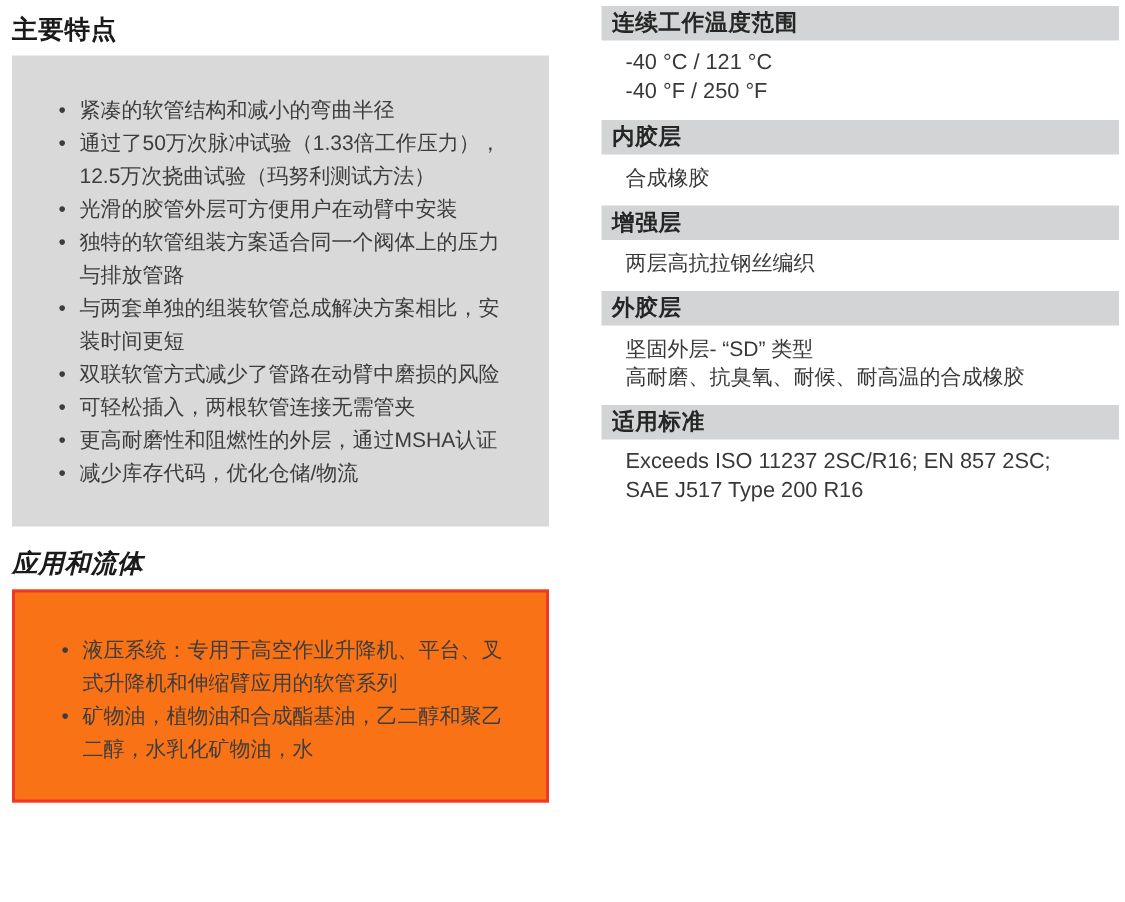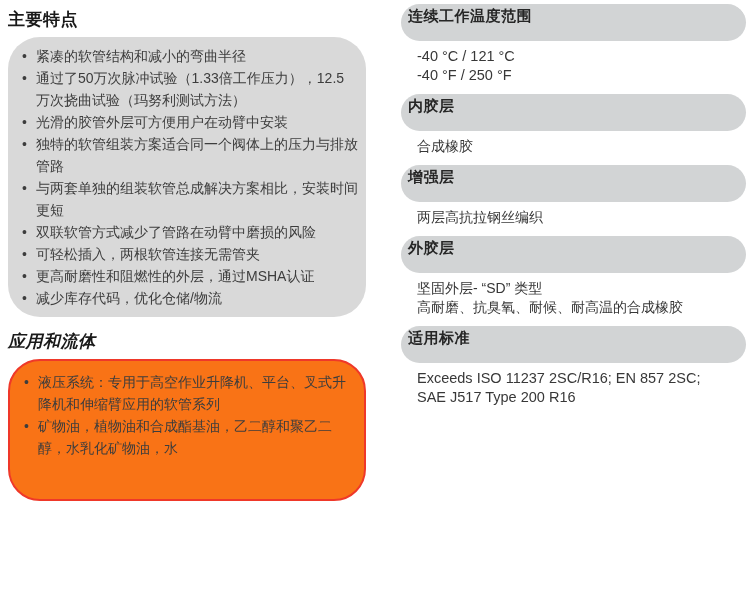--- a/index.html
+++ b/index.html
@@ -2,41 +2,41 @@
 <html style="--feature-box-bg: #d9d9d9; --section-bar-bg: #d2d4d5; --app-box-border: #ef3829; --heading-text: #1a1a1a; --body-text: #3d3d3d;"><head>
 <meta charset="utf-8">
 <style>
   :root{
     --feature-box-bg:#d9d9d9;
     --section-bar-bg:#d2d4d5;
     --app-box-border:#ef3829;
     --heading-text:#1a1a1a;
     --body-text:#3d3d3d;
   }
-  *{box-sizing:border-box;border-radius:32px;}
+  *{box-sizing:border-box;}
   html,body{margin:0;padding:0;}
   body{
     width:750px;height:601px;
     background:#ffffff;
     font-family:"Liberation Sans","DejaVu Sans",sans-serif;
     overflow:hidden;
   }
   .page{position:relative;width:750px;height:601px;}
 
   
   .col-left{position:absolute;left:8px;top:8px;width:358px;}
   .left-heading{
     font-size:17px;font-weight:bold;color:var(--heading-text);
     margin:0 0 6px 0;letter-spacing:0.5px;
   }
   .feature-box{
     background:var(--feature-box-bg);
     padding:8px 8px 8px 12px;
   }
-  ul.bullets{margin:0;padding:0;list-style:none;}
+  ul.bullets{margin:17px;padding:0;list-style:none;}
   ul.bullets li{
     position:relative;
     padding-left:16px;
     font-size:14px;line-height:22px;
     color:var(--body-text);
   }
   ul.bullets li::before{
     content:"\2022";
     position:absolute;left:2px;top:0;
     color:var(--body-text);
@@ -48,21 +48,21 @@
     background:#f97316;
     height:142px;
     padding:10px 8px 0 12px;
   }
 
   
   .col-right{position:absolute;left:401px;top:4px;width:345px;}
   .spec-section{margin:0;}
   .spec-bar{
     background:var(--section-bar-bg);
-    height:37px;line-height:23px;
+    height:23px;line-height:23px;
     padding-left:7px;
     font-size:15px;font-weight:bold;
     color:#262626;letter-spacing:0.5px;
   }
   .spec-lines{
     margin:6px 0 9px 4px;
   }
   .spec-line{
     font-size:14px;line-height:19px;
     color:#383838;

